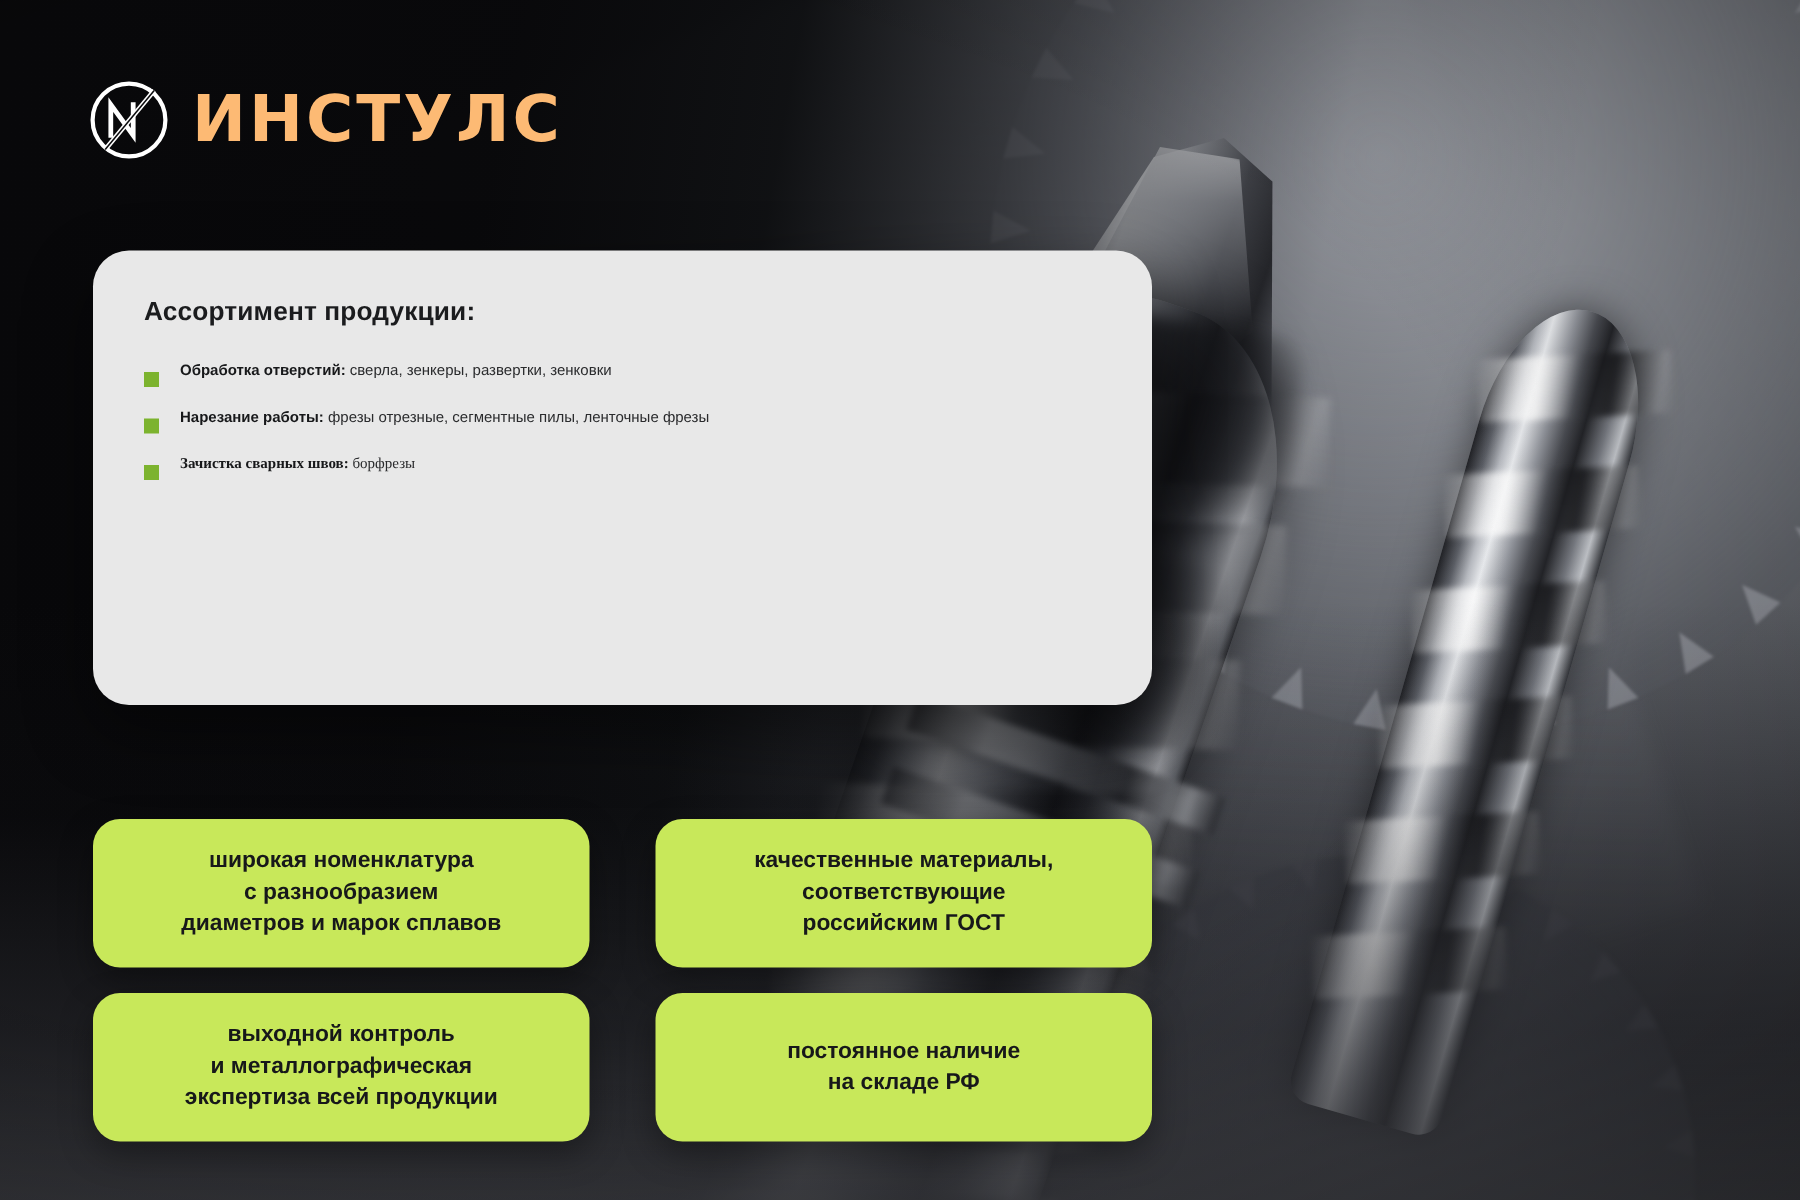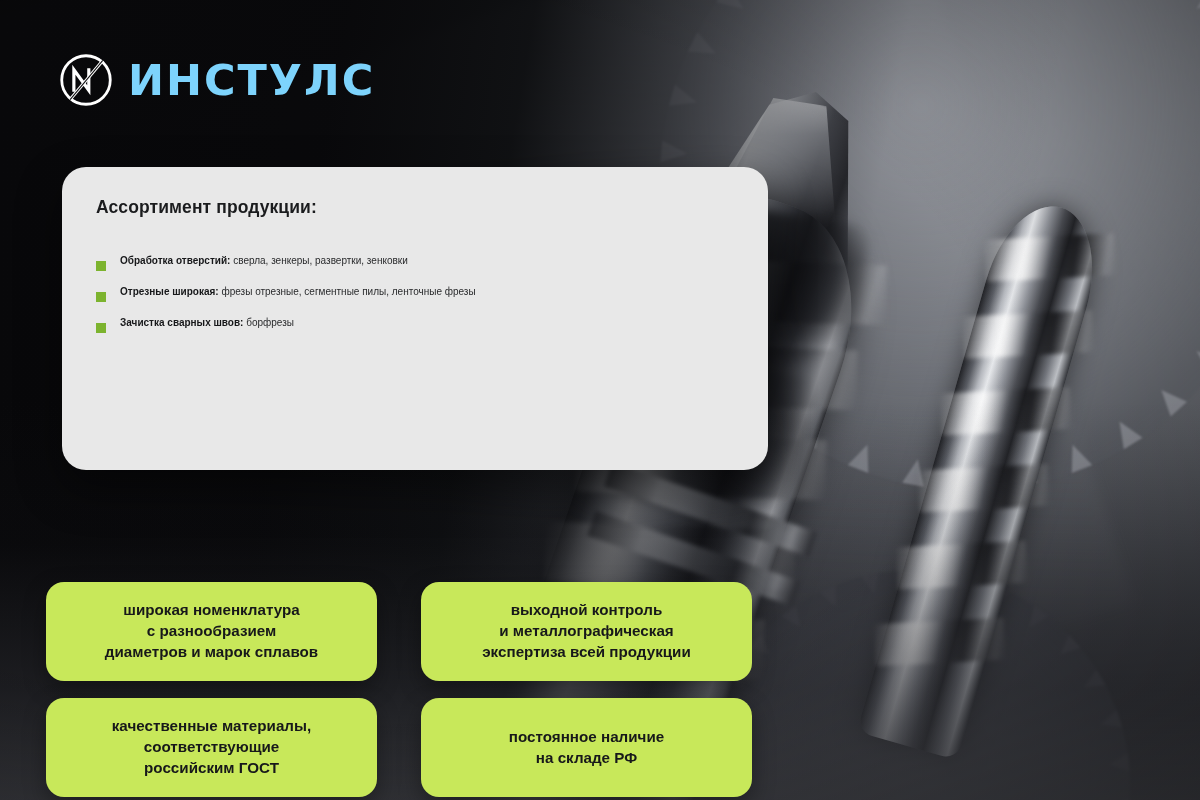--- a/index.html
+++ b/index.html
@@ -206,21 +206,21 @@
   
   .logo {
     position: absolute;
     left: 58px; top: 52px;
     display: flex;
     align-items: center;
     gap: 14px;
   }
   .logo-mark { width: 56px; height: 56px; display: block; }
   .logo-word {
-    color: #7dd3fc;
+    color: #fdba74;
     font-size: 43px;
     font-weight: 700;
     letter-spacing: 2px;
     line-height: 1;
     text-transform: uppercase;
     font-family: "DejaVu Sans", "Liberation Sans", sans-serif;
   }
 
   
   .assort-card {
@@ -231,32 +231,32 @@
     background: #e8e8e8;
     border-radius: 24px;
     padding: 30px 34px 26px 34px;
     box-shadow: 0 18px 46px rgba(0,0,0,0.45);
   }
   .assort-title {
     color: #1b1c1e;
     font-size: 17.5px;
     font-weight: 700;
     letter-spacing: 0.1px;
-    margin-bottom: 35px;
+    margin-bottom: 22px;
   }
   .assort-list { list-style: none; }
   .assort-item {
     position: relative;
     padding-left: 24px;
     margin-bottom: 15px;
     color: #2a2b2d;
     font-size: 10px;
     line-height: 1.62;
   }
-  .assort-item:last-child { margin-bottom: 16px; }
+  .assort-item:last-child { margin-bottom: 16px; font-family: Liberation Serif, serif; }
   .bullet {
     position: absolute;
     left: 0; top: 8px;
     width: 10px; height: 10px;
     background: #7cb32e;
   }
   .assort-item b {
     font-weight: 700;
     color: #17181a;
   }
@@ -269,28 +269,27 @@
     text-align: center;
     color: #c8e85a;
     font-size: 25px;
     font-weight: 700;
     letter-spacing: 0.2px;
   }
 
   
   .adv-grid {
     position: absolute;
-    left: 46px; top: 546px;
+    left: 62px; top: 546px;
     width: 706px;
     display: grid;
     grid-template-columns: 331px 331px;
     grid-template-rows: 99px 99px;
     column-gap: 44px;
     row-gap: 17px;
-    margin-top: 36px;
   }
   .adv-card {
     background: #c8e85a;
     border-radius: 18px;
     display: flex;
     align-items: center;
     justify-content: center;
     text-align: center;
     padding: 8px 14px;
     color: #17181a;
@@ -397,34 +396,34 @@
         <line x1="48" y1="9" x2="13" y2="51" stroke="#ffffff" stroke-width="3.4"></line>
         <line x1="48" y1="9" x2="13" y2="51" stroke="#0b0b0d" stroke-width="1.1"></line>
       </svg>
       <span class="logo-word">ИНСТУЛС</span>
     </div>
 
     <div class="assort-card">
       <div class="assort-title">Ассортимент продукции:</div>
       <ul class="assort-list" id="assort-list">
           <li class="assort-item"><span class="bullet"></span><b>Обработка отверстий:</b><span> сверла, зенкеры, развертки, зенковки</span></li>
-          <li class="assort-item"><span class="bullet"></span><b>Отрезные широкая:</b><span> фрезы отрезные, сегментные пилы, ленточные фрезы</span></li>
+          <li class="assort-item"><span class="bullet"></span><b>Нарезание работы:</b><span> фрезы отрезные, сегментные пилы, ленточные фрезы</span></li>
           <li class="assort-item"><span class="bullet"></span><b>Зачистка сварных швов:</b><span> борфрезы</span></li>
         </ul>
     </div>
 
 
     <div class="adv-grid" id="adv-grid">
         <div class="adv-card">широкая номенклатура
 с разнообразием
 диаметров и марок сплавов</div>
+        <div class="adv-card">качественные материалы,
+соответствующие
+российским ГОСТ</div>
         <div class="adv-card">выходной контроль
 и металлографическая
 экспертиза всей продукции</div>
-        <div class="adv-card">качественные материалы,
-соответствующие
-российским ГОСТ</div>
         <div class="adv-card">постоянное наличие
 на складе РФ</div>
       </div>
 
   </div>
 </div>
 
 </body></html>

